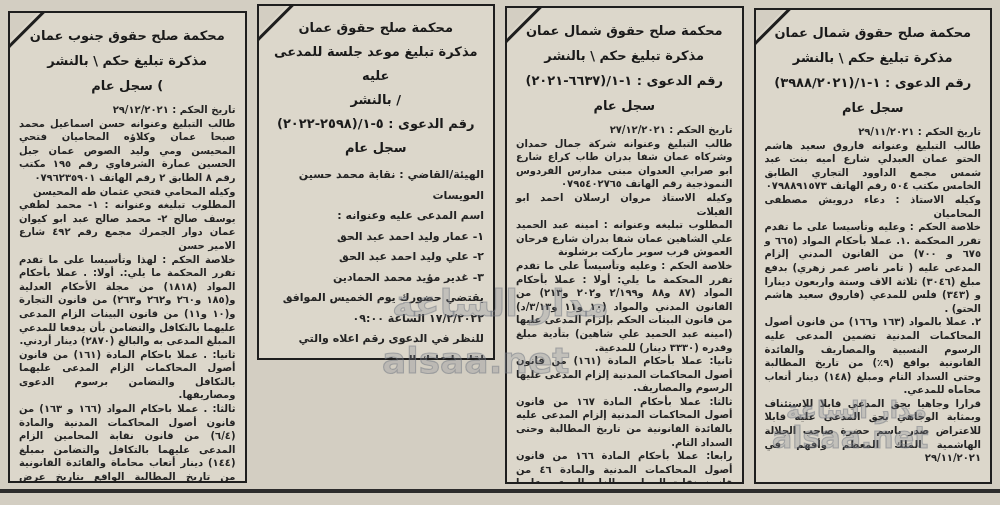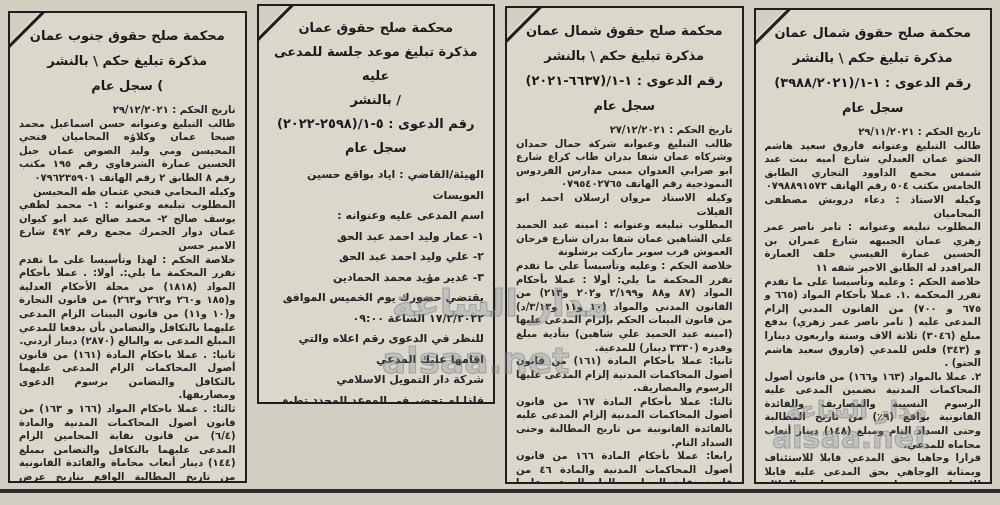--- a/index.html
+++ b/index.html
@@ -23,21 +23,21 @@
     flex: 1 1 0;
     background: #dcd7cb;
     border: 2.5px solid #1e1e1e;
     box-sizing: border-box;
     padding: 10px 9px 6px 9px;
     overflow: hidden;
     color: #242424;
   }
   .n1 { margin-top: 4px;  height: 476px; }
   .n2 { margin-top: 2px;  height: 478px; }
-  .n3 { margin-top: 0px;  height: 400px; }
+  .n3 { margin-top: 0px;  height: 356px; }
   .n4 { margin-top: 7px;  height: 472px; }
 
   
   .corner-mask {
     position: absolute; top: -3px; left: -3px;
     width: 34px; height: 34px;
     background: linear-gradient(135deg, #d3cec2 49.6%, rgba(0,0,0,0) 50%);
     pointer-events: none;
   }
   .corner-line {
@@ -104,21 +104,20 @@
       <div class="hdr">
         <div>محكمة صلح حقوق شمال عمان</div>
         <div>مذكرة تبليغ حكم \ بالنشر</div>
         <div>رقم الدعوى : ١-١/(٣٩٨٨/٢٠٢١)</div>
         <div>سجل عام</div>
       </div>
       <div class="bodytxt">
         <p>تاريخ الحكم : ٢٩/١١/٢٠٢١</p>
         <p>طالب التبليغ وعنوانه فاروق سعيد هاشم الحتو عمان العبدلي شارع اميه بنت عبد شمس مجمع الداوود التجاري الطابق الخامس مكتب ٥٠٤ رقم الهاتف ٠٧٩٨٨٩١٥٧٣</p>
         <p>وكيله الاستاذ : دعاء درويش مصطفى المحاميان</p>
-        <p>المطلوب تبليغه وعنوانه : تامر ناصر عمر زهري عمان الجبيهه شارع عمران بن الحسين عمارة القيسي خلف العمارة المرافدد له الطابق الاخير شقه ١١</p>
         <p>خلاصة الحكم : وعليه وتأسيسا على ما تقدم تقرر المحكمة .١. عملا بأحكام المواد (٦٦٥ و ٦٧٥ و ٧٠٠) من القانون المدني إلزام المدعى عليه ( تامر ناصر عمر زهري) بدفع مبلغ (٣٠٤٦) ثلاثة الاف وستة واربعون دينارا و (٣٤٣) فلس للمدعي (فاروق سعيد هاشم الحتو) .</p>
         <p>٢. عملا بالمواد (١٦٣ و١٦٦) من قانون أصول المحاكمات المدنية تضمين المدعى عليه الرسوم النسبية والمصاريف والفائدة القانونية بواقع (٩٪) من تاريخ المطالبة وحتى السداد التام ومبلغ (١٤٨) دينار أتعاب محاماه للمدعي.</p>
         <p>قرارا وجاهيا بحق المدعي قابلا للاستئناف وبمثابة الوجاهي بحق المدعى عليه قابلا للاعتراض صدر باسم حضرة صاحب الجلالة الهاشمية الملك المعظم وأفهم في ٢٩/١١/٢٠٢١</p>
       </div>
     </section>
 
     <section class="notice n2">
       <span class="corner-mask"></span>
       <span class="corner-line"></span>
       <div class="hdr">
@@ -144,21 +143,21 @@
       <span class="corner-mask"></span>
       <span class="corner-line"></span>
       <div class="hdr">
         <div>محكمة صلح حقوق عمان</div>
         <div>مذكرة تبليغ موعد جلسة للمدعى عليه</div>
         <div>/ بالنشر</div>
         <div>رقم الدعوى : ٥-١/(٢٥٩٨-٢٠٢٢)</div>
         <div>سجل عام</div>
       </div>
       <div class="bodytxt">
-        <p>الهيئة/القاضي : اياد بواقع حسين العويسات</p>
+        <p>الهيئة/القاضي : نقابة محمد حسين العويسات</p>
         <p>اسم المدعى عليه وعنوانه :</p>
         <p>١- عمار وليد احمد عبد الحق</p>
         <p>٢- علي وليد احمد عبد الحق</p>
         <p>٣- غدير مؤيد محمد الحمادين</p>
         <p>يقتضي حضورك يوم الخميس الموافق ١٧/٢/٢٠٢٢ الساعة ٠٩:٠٠</p>
         <p>للنظر في الدعوى رقم اعلاه والتي اقامها عليك المدعي</p>
         <p>شركة دار التمويل الاسلامي</p>
         <p>فاذا لم تحضر في الموعد المحدد تطبق عليك الاحكام المنصوص عليها في قانون محاكم الصلح وقانون اصول المحاكمات المدنية</p>
 
       </div>

